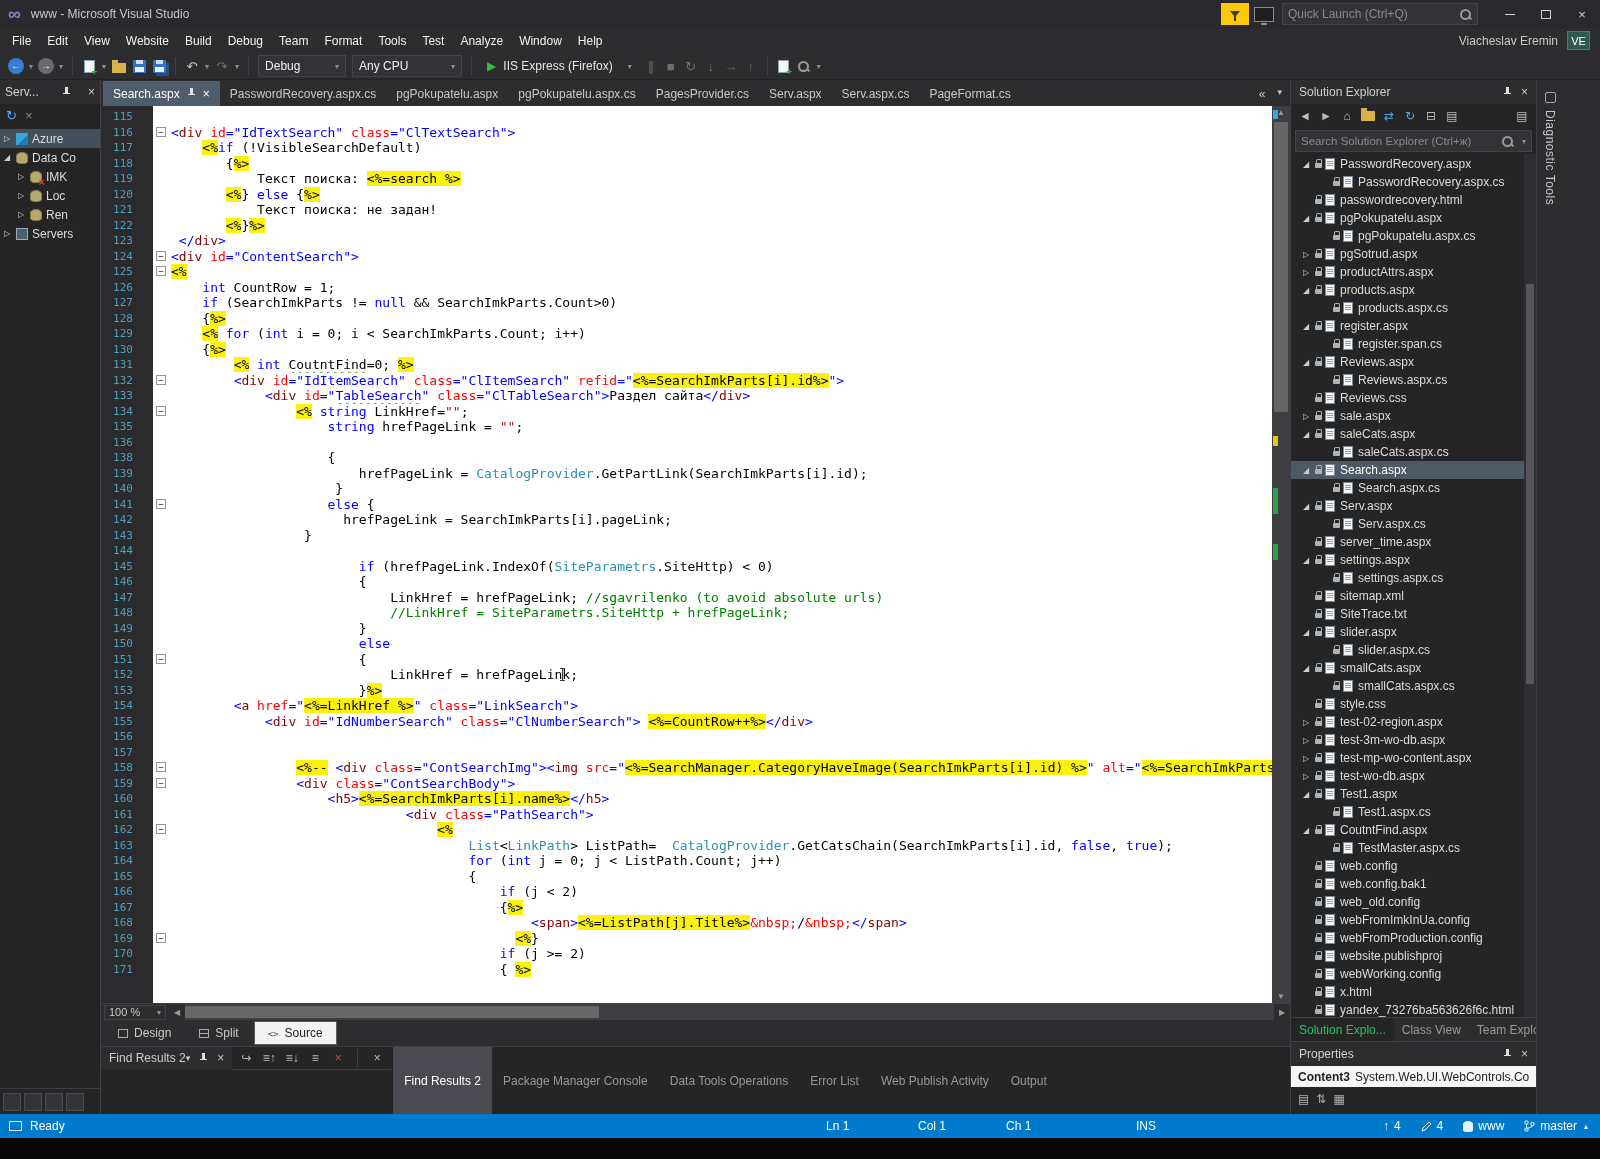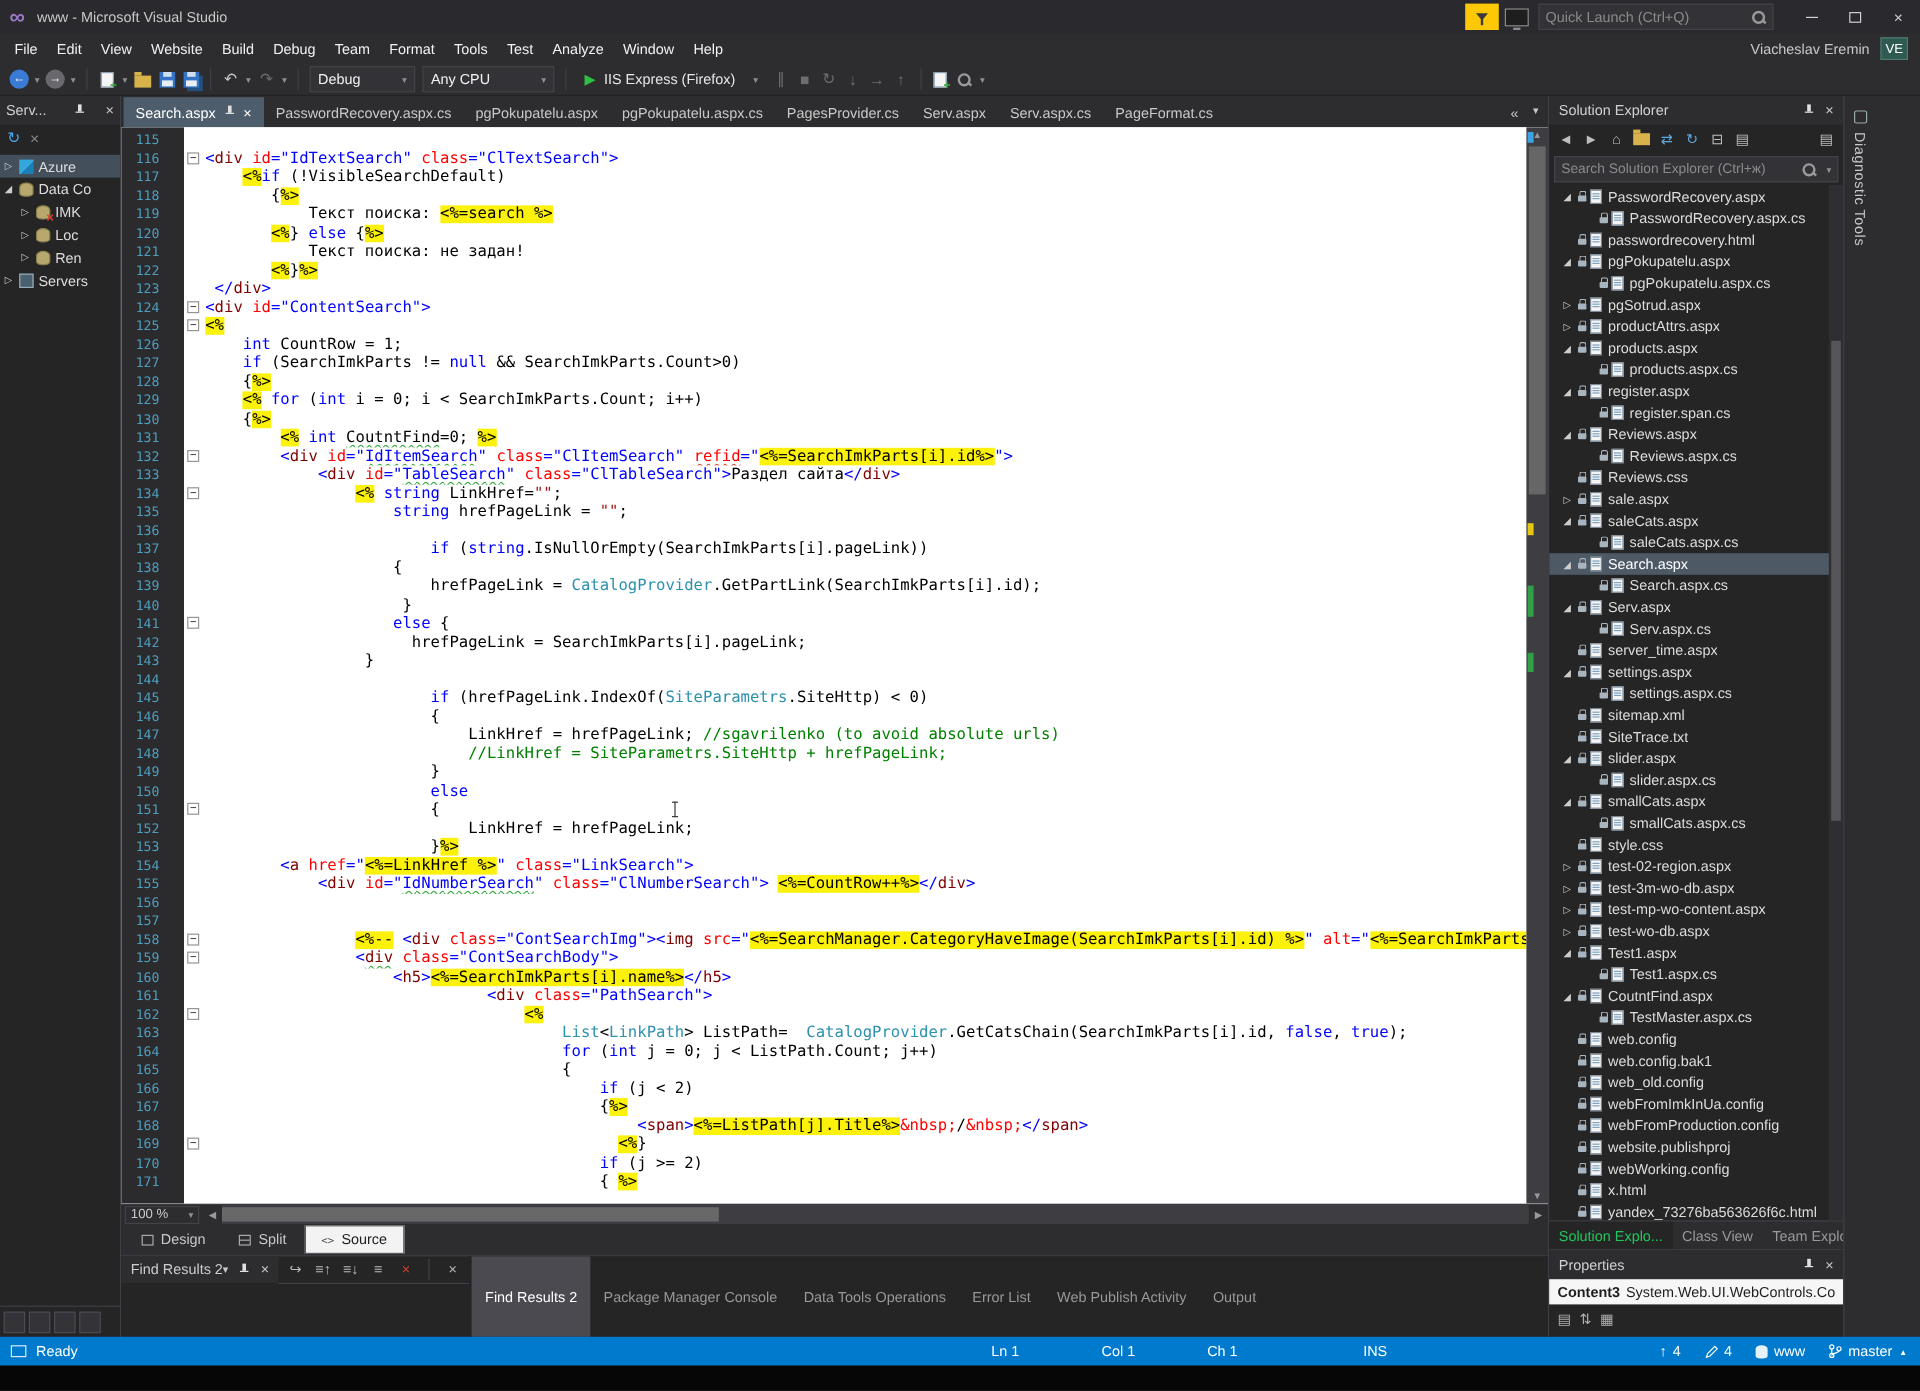--- a/index.html
+++ b/index.html
@@ -411,21 +411,20 @@
           <div class="cl"><span class="ln">127</span><span class="fm"></span><span class="codeln"><span class="p">    </span><span class="k">if</span><span class="p"> (SearchImkParts != </span><span class="k">null</span><span class="p"> &amp;&amp; SearchImkParts.Count&gt;0)</span></span></div>
           <div class="cl"><span class="ln">128</span><span class="fm"></span><span class="codeln"><span class="p">    {</span><span class="y">%&gt;</span></span></div>
           <div class="cl"><span class="ln">129</span><span class="fm"></span><span class="codeln"><span class="p">    </span><span class="y">&lt;%</span><span class="p"> </span><span class="k">for</span><span class="p"> (</span><span class="k">int</span><span class="p"> i = 0; i &lt; SearchImkParts.Count; i++)</span></span></div>
           <div class="cl"><span class="ln">130</span><span class="fm"></span><span class="codeln"><span class="p">    {</span><span class="y">%&gt;</span></span></div>
           <div class="cl"><span class="ln">131</span><span class="fm"></span><span class="codeln"><span class="p">        </span><span class="y">&lt;%</span><span class="p"> </span><span class="k">int</span><span class="p"> </span><span class="p sqg">CoutntFind</span><span class="p">=0; </span><span class="y">%&gt;</span></span></div>
           <div class="cl"><span class="ln">132</span><span class="fm"><span class="foldbox">−</span></span><span class="codeln"><span class="p">        </span><span class="d">&lt;</span><span class="tag">div</span><span class="p"> </span><span class="attr">id</span><span class="val">="</span><span class="val sqg">IdItemSearch</span><span class="val">"</span><span class="p"> </span><span class="attr">class</span><span class="val">="ClItemSearch"</span><span class="p"> </span><span class="attr sqr">refid</span><span class="val">="</span><span class="y">&lt;%=SearchImkParts[i].id%&gt;</span><span class="val">"</span><span class="d">&gt;</span></span></div>
           <div class="cl"><span class="ln">133</span><span class="fm"></span><span class="codeln"><span class="p">            </span><span class="d">&lt;</span><span class="tag">div</span><span class="p"> </span><span class="attr">id</span><span class="val">="</span><span class="val sqg">TableSearch</span><span class="val">"</span><span class="p"> </span><span class="attr">class</span><span class="val">="ClTableSearch"</span><span class="d">&gt;</span><span class="p">Раздел сайта</span><span class="d">&lt;/</span><span class="tag">div</span><span class="d">&gt;</span></span></div>
           <div class="cl"><span class="ln">134</span><span class="fm"><span class="foldbox">−</span></span><span class="codeln"><span class="p">                </span><span class="y">&lt;%</span><span class="p"> </span><span class="k">string</span><span class="p"> LinkHref=</span><span class="str">""</span><span class="p">;</span></span></div>
           <div class="cl"><span class="ln">135</span><span class="fm"></span><span class="codeln"><span class="p">                    </span><span class="k">string</span><span class="p"> hrefPageLink = </span><span class="str">""</span><span class="p">;</span></span></div>
           <div class="cl"><span class="ln">136</span><span class="fm"></span><span class="codeln"></span></div>
-          <div class="cl"><span class="ln">137</span><span class="fm"></span><span class="codeln"><span class="p">                        </span><span class="k">if</span><span class="p"> (</span><span class="k">string</span><span class="p">.IsNullOrEmpty(SearchImkParts[i].pageLink))</span></span></div>
           <div class="cl"><span class="ln">138</span><span class="fm"></span><span class="codeln"><span class="p">                    {</span></span></div>
           <div class="cl"><span class="ln">139</span><span class="fm"></span><span class="codeln"><span class="p">                        hrefPageLink = </span><span class="ty">CatalogProvider</span><span class="p">.GetPartLink(SearchImkParts[i].id);</span></span></div>
           <div class="cl"><span class="ln">140</span><span class="fm"></span><span class="codeln"><span class="p">                     }</span></span></div>
           <div class="cl"><span class="ln">141</span><span class="fm"><span class="foldbox">−</span></span><span class="codeln"><span class="p">                    </span><span class="k">else</span><span class="p"> {</span></span></div>
           <div class="cl"><span class="ln">142</span><span class="fm"></span><span class="codeln"><span class="p">                      hrefPageLink = SearchImkParts[i].pageLink;</span></span></div>
           <div class="cl"><span class="ln">143</span><span class="fm"></span><span class="codeln"><span class="p">                 }</span></span></div>
           <div class="cl"><span class="ln">144</span><span class="fm"></span><span class="codeln"></span></div>
           <div class="cl"><span class="ln">145</span><span class="fm"></span><span class="codeln"><span class="p">                        </span><span class="k">if</span><span class="p"> (hrefPageLink.IndexOf(</span><span class="ty">SiteParametrs</span><span class="p">.SiteHttp) &lt; 0)</span></span></div>
           <div class="cl"><span class="ln">146</span><span class="fm"></span><span class="codeln"><span class="p">                        {</span></span></div>
           <div class="cl"><span class="ln">147</span><span class="fm"></span><span class="codeln"><span class="p">                            LinkHref = hrefPageLink; </span><span class="cm">//sgavrilenko (to avoid absolute urls)</span></span></div>

